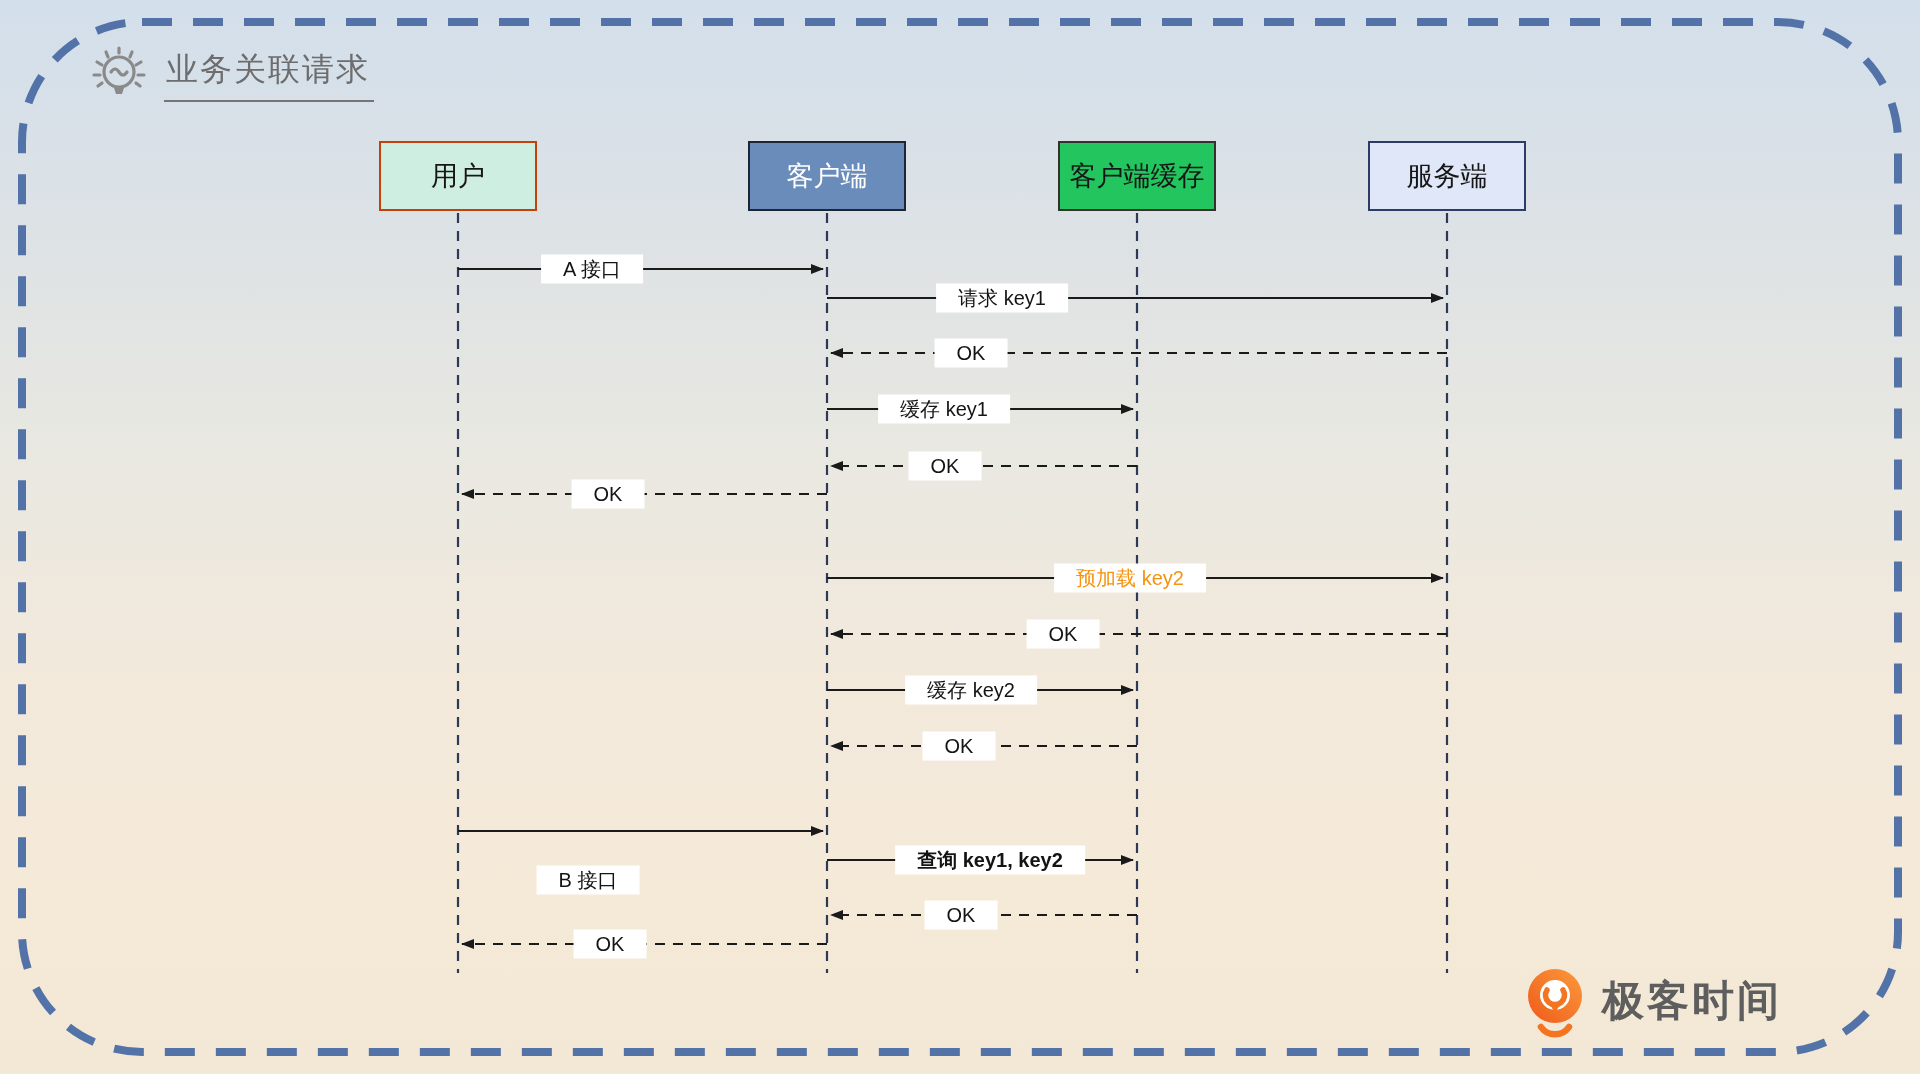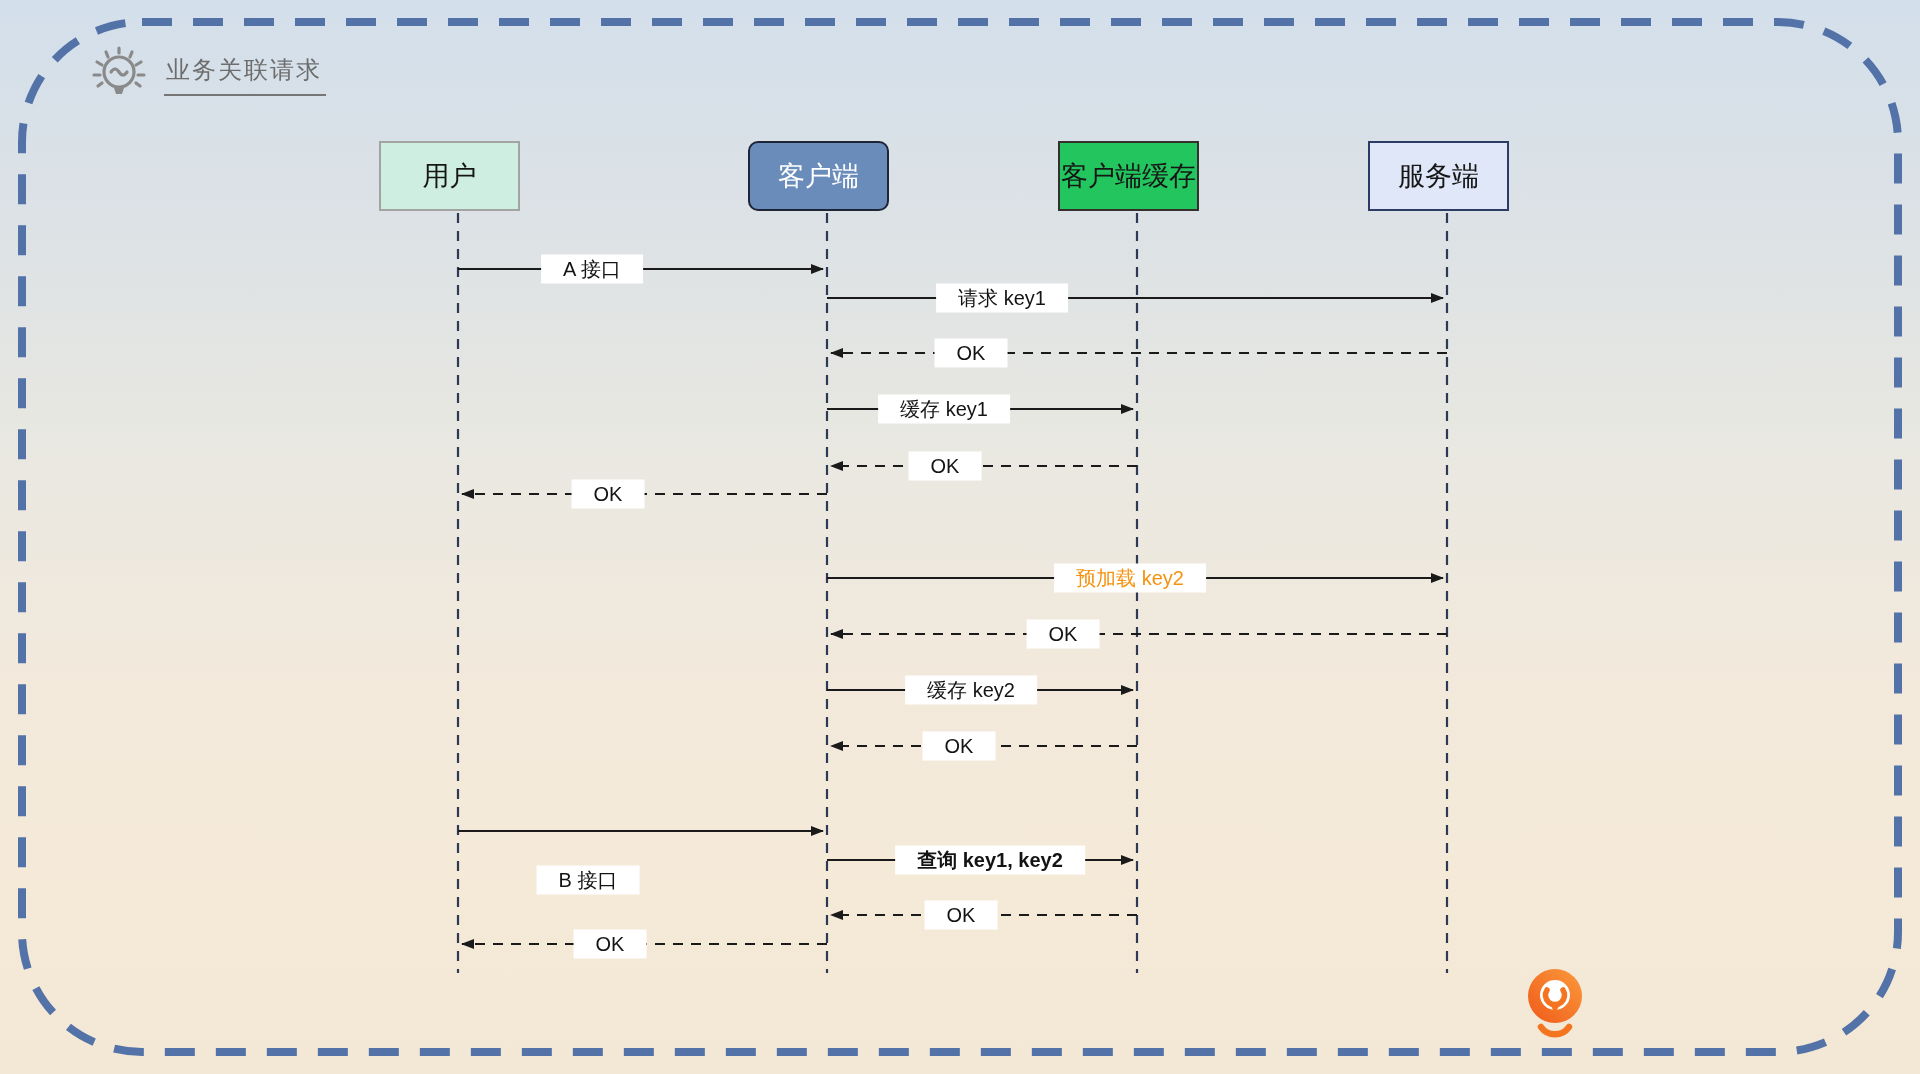--- a/index.html
+++ b/index.html
@@ -5,31 +5,31 @@
   html,body{margin:0;padding:0;}
   body{
     width:1920px;height:1074px;position:relative;overflow:hidden;
     font-family:"Liberation Sans","DejaVu Sans",sans-serif;
     background:linear-gradient(180deg,#d3dfeb 0%,#dde2e5 22%,#e9e8e1 42%,#f2e9dc 62%,#f5ead8 82%,#f3e8d6 100%);
   }
   .layer{position:absolute;left:0;top:0;}
   
   .title-wrap{position:absolute;left:88px;top:44px;display:flex;align-items:center;gap:14px;}
   .title-text{
-    font-size:24px;color:#6d6d6d;letter-spacing:2px;
+    font-size:32px;color:#6d6d6d;letter-spacing:2px;
     border-bottom:2px solid #757575;padding:0 4px 8px 2px;
   }
   
   .actor{
-    position:absolute;top:141px;width:141px;height:70px;
+    position:absolute;top:141px;width:158px;height:70px;
     display:flex;align-items:center;justify-content:center;
-    font-size:27px;color:#161616;border:2px solid #a3a3a3;box-sizing:border-box;
+    font-size:27px;color:#161616;border:2px solid #c2410c;box-sizing:border-box;
   }
   .actor.user{left:379px;background:#cfeee2;}
-  .actor.client{left:748px;background:#6a8cba;color:#ffffff;border-color:#1d2536;border-radius:10px;}
+  .actor.client{left:748px;background:#6a8cba;color:#ffffff;border-color:#1d2536;}
   .actor.cache{left:1058px;background:#22c55e;border-color:#33302e;}
   .actor.server{left:1368px;background:#dfe7f8;border-color:#2c3c66;}
   
   .msg-label{
     position:absolute;transform:translate(-50%,-50%);
     background:#ffffff;color:#141414;font-size:20px;
     padding:2px 22px;white-space:nowrap;line-height:1.25;
   }
   .msg-label.orange{color:#f5930f;}
   
@@ -128,13 +128,14 @@
         <stop offset="0" stop-color="#ef5a1a"></stop>
         <stop offset="1" stop-color="#fb9a3c"></stop>
       </linearGradient>
     </defs>
     <circle cx="0" cy="0" r="27" fill="url(#og)"></circle>
     <circle cx="0" cy="-1" r="15" fill="#ffffff"></circle>
     <path d="M -8,-6 A 9.5 9.5 0 1 0 8,-6" fill="none" stroke="#f4741f" stroke-width="5.5" stroke-linecap="round"></path>
     <path d="M -5,7 L 5,7 L 0,19 z" fill="#f4741f"></path>
     <path d="M -14,31 A 17 17 0 0 0 14,31" fill="none" stroke="#f4741f" stroke-width="6.5" stroke-linecap="round"></path>
   </svg>
+  <span class="logo-text">极客时间</span>
 </div>
 
 </body></html>

